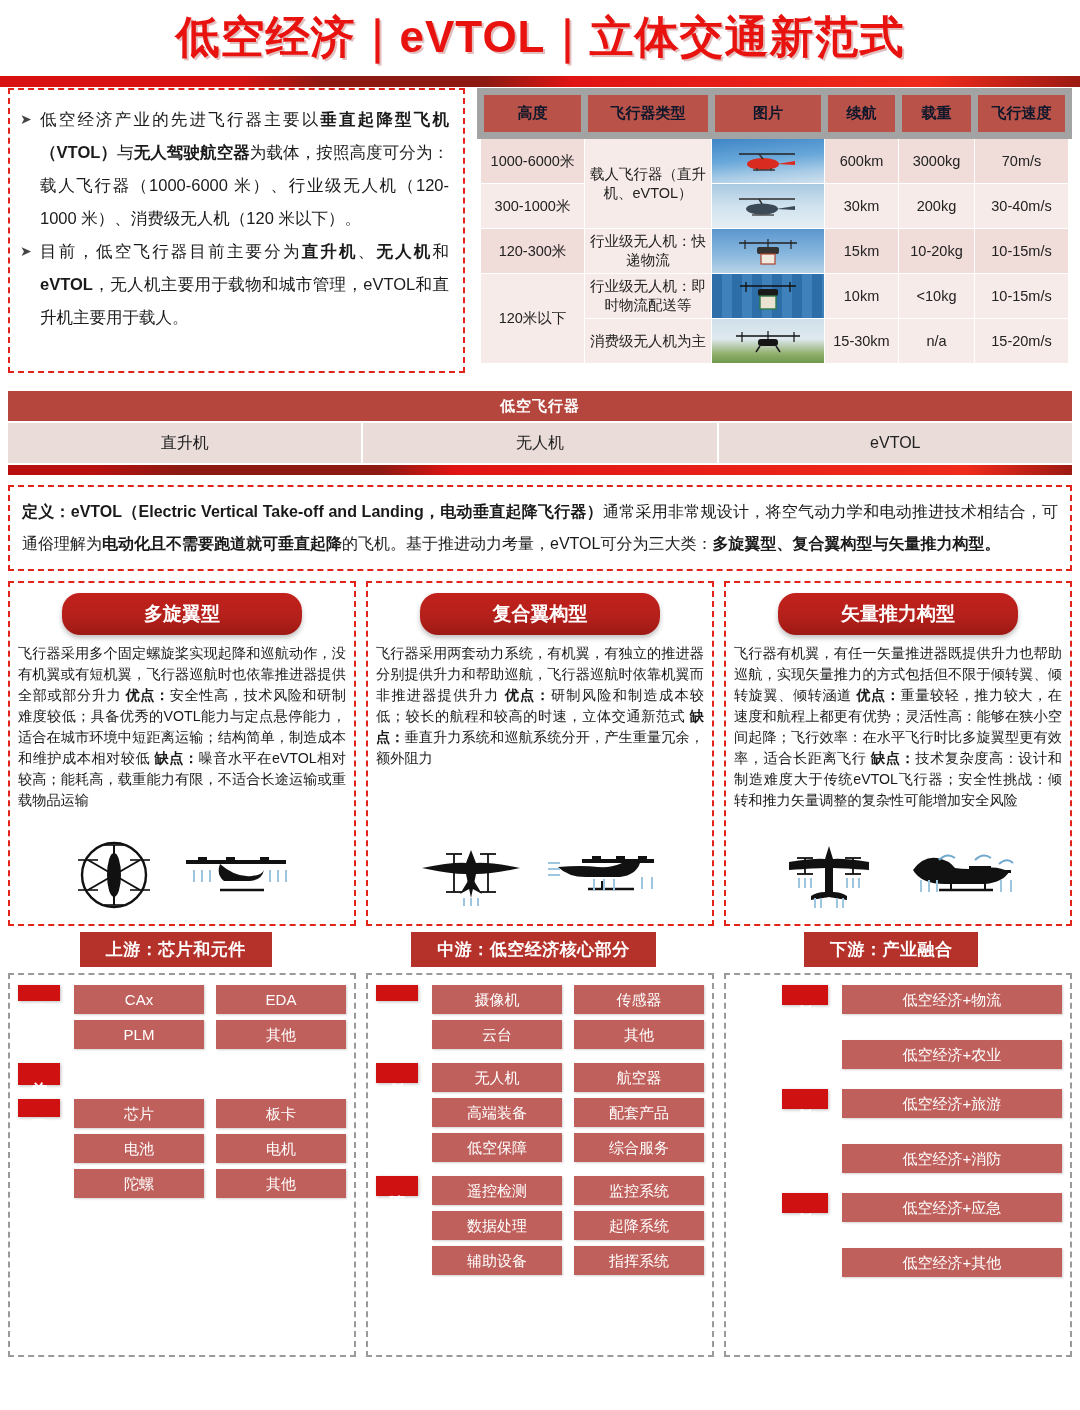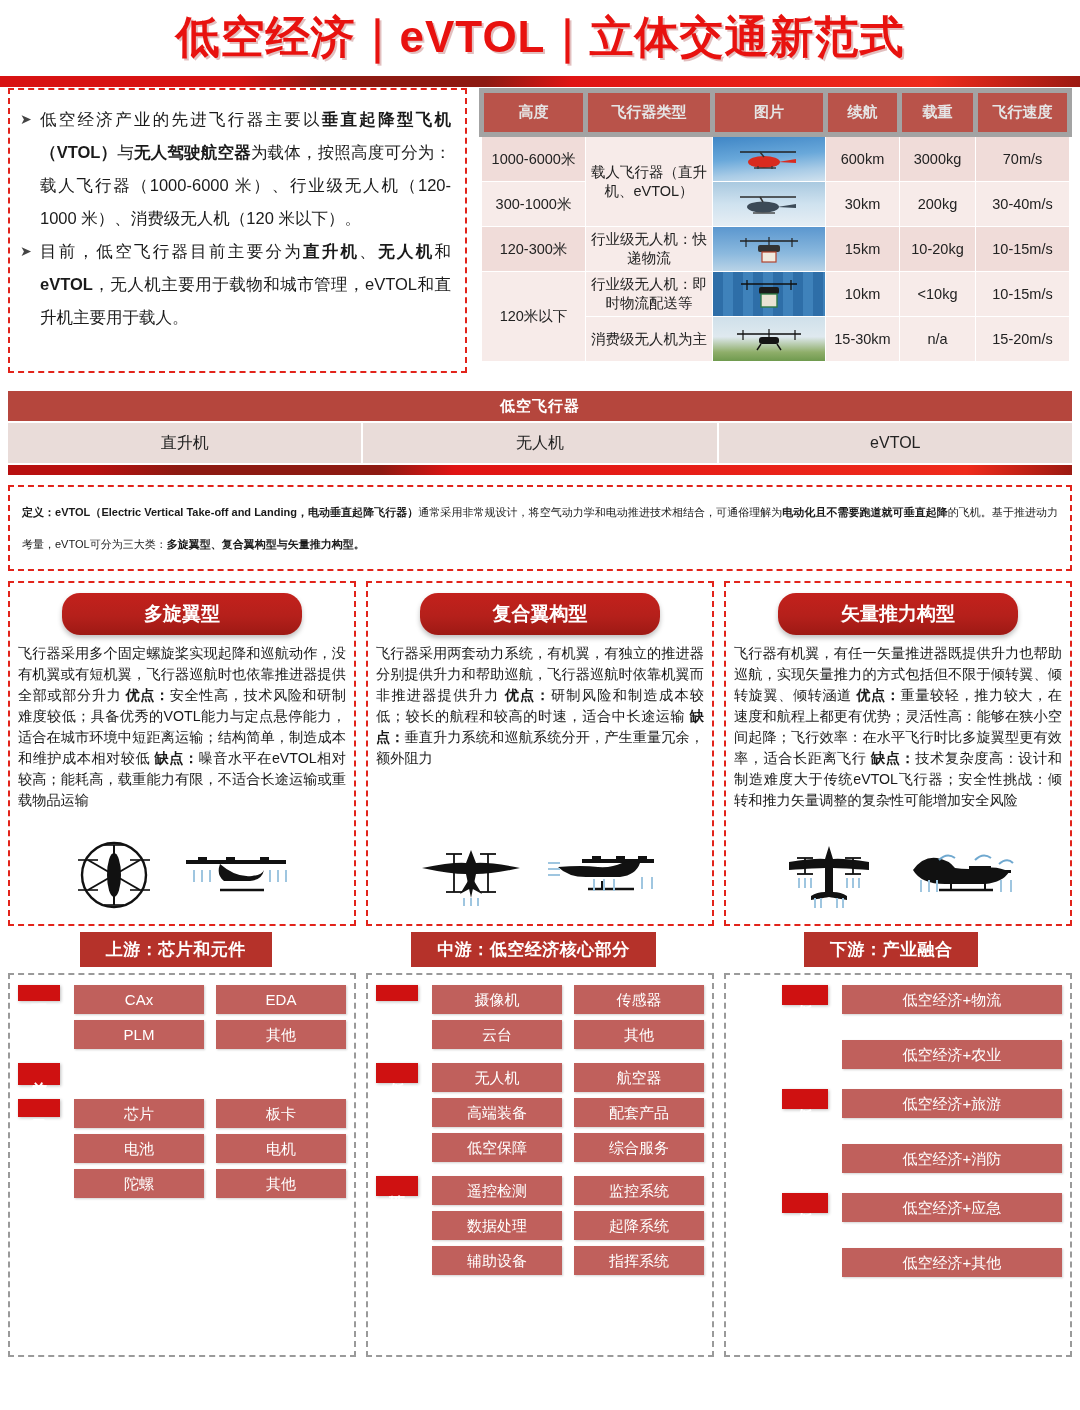--- a/index.html
+++ b/index.html
@@ -40,22 +40,22 @@
     background:#fff;
   }
   .bullet-row { display:flex; align-items:flex-start; }
   .bullet-mark { color:#444; font-size:14px; width:20px; flex:none; line-height:33px; }
   .bullet-text { flex:1; text-align:justify; }
   .b { font-weight:bold; }
 
   
   .spec-table { border-collapse:collapse; width:588px; table-layout:fixed; }
   .spec-table th {
-    background:#b9534a; color:#e5e5e5; font-size:15px; font-weight:bold;
-    height:44px; border:5px solid #a3a3a3; padding:0 2px;
+    background:#b9534a; color:#0f172a; font-size:15px; font-weight:bold;
+    height:44px; border:7px solid #a3a3a3; padding:0 2px;
   }
   .spec-table td {
     border:1px solid #ffffff; text-align:center; font-size:14.5px;
     padding:3px 2px; color:#222;
   }
   .cell-a { background:#f0dcd9; }
   .cell-b { background:#f7ebe9; }
   .cell-img { background:#f7ebe9; padding:0 !important; }
   .col-h { width:104px; }
   .col-t { width:127px; }
@@ -87,21 +87,21 @@
   }
   .cat-cell:last-child { border-right:none; }
   .cat-rule {
     height:10px; margin-top:2px;
     background:linear-gradient(100deg,#b81010 0%,#b81010 8%,#8d1a12 16%,#8d1a12 35%,#e01414 42%,#ef2b1c 90%,#9c1a12 100%);
   }
 
   
   .def-box {
     margin:10px 8px 0 8px; border:2px dashed #e2231a;
-    padding:9px 12px; font-size:11px; line-height:32px; text-align:justify;
+    padding:9px 12px; font-size:16px; line-height:32px; text-align:justify;
   }
 
   
   .cards { display:flex; gap:10px; padding:10px 8px 0 8px; height:355px; }
   .card {
     flex:1; border:2px dashed #e2231a; padding:10px 8px 6px 8px;
     display:flex; flex-direction:column; position:relative;
   }
   .card-title {
     align-self:center; min-width:240px; text-align:center;
@@ -345,21 +345,21 @@
             <line x1="110" y1="22" x2="110" y2="34"></line>
         </g>
       </svg>
     </div>
   </div>
 
   <div class="card">
     <div class="card-title">复合翼构型</div>
     <div class="card-body">
       <span>飞行器采用两套动力系统，有机翼，有独立的推进器分别提供升力和帮助巡航，飞行器巡航时依靠机翼而非推进器提供升力</span>
-      <span class="b">优点：</span><span>研制风险和制造成本较低；较长的航程和较高的时速，适合中长途运输</span>
+      <span class="b">优点：</span><span>研制风险和制造成本较低；较长的航程和较高的时速，立体交通新范式</span>
       <span class="b">缺点：</span><span>垂直升力系统和巡航系统分开，产生重量冗余，额外阻力</span>
     </div>
     <div class="card-art">
       <svg width="110" height="66" viewBox="0 0 110 66">
         <path d="M6 26 q30 -6 44 -5 L55 8 L60 21 q14 -1 44 5 q-28 6 -44 6 L55 56 L50 32 q-16 0 -44 -6 Z" fill="#111"></path>
         <path d="M44 52 L55 34 L66 52 L55 46 Z" fill="#111"></path>
         <g stroke="#111" stroke-width="1.8">
           <line x1="38" y1="12" x2="38" y2="50"></line>
             <line x1="72" y1="12" x2="72" y2="50"></line>
           <line x1="30" y1="12" x2="46" y2="12"></line>

